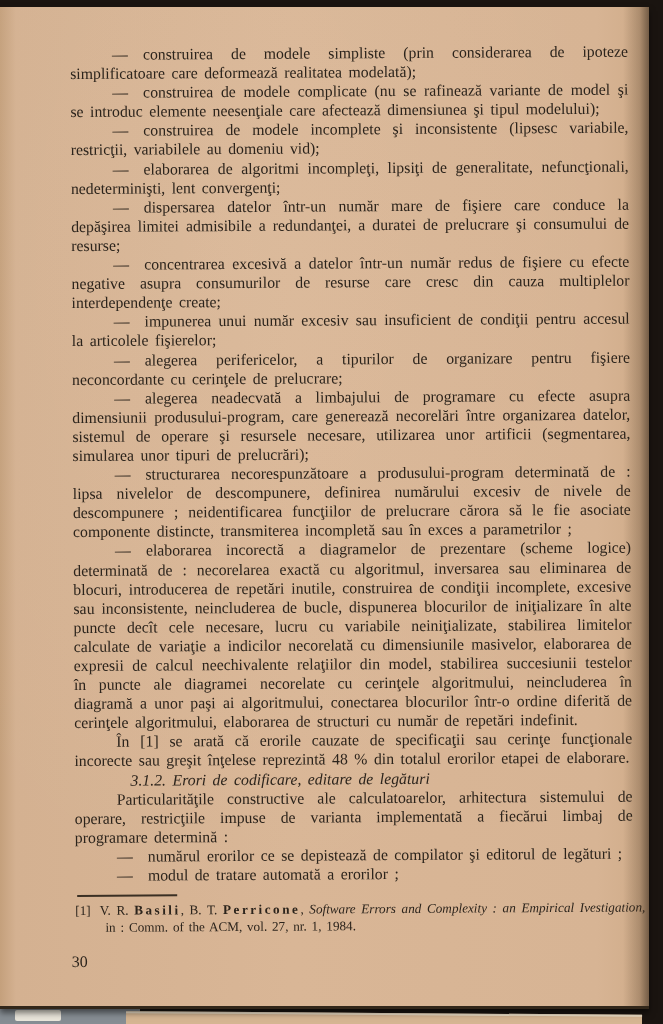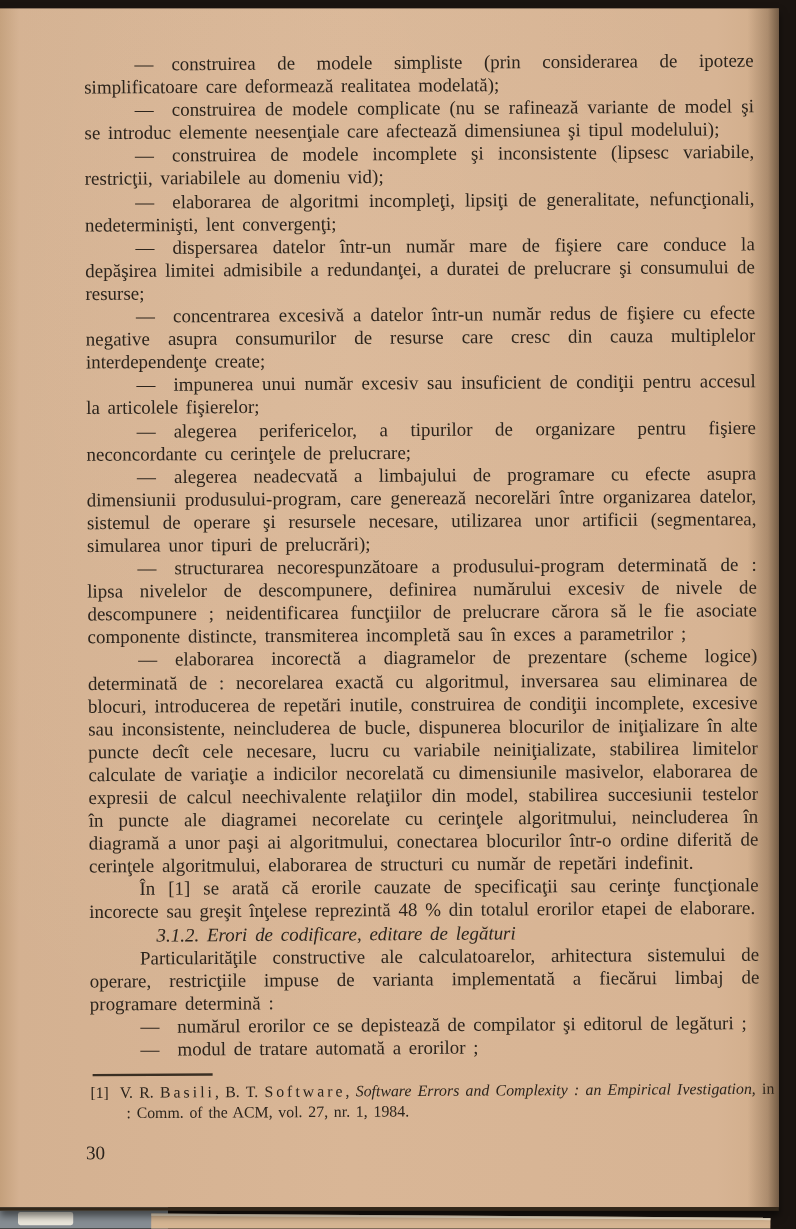--- a/index.html
+++ b/index.html
@@ -84,21 +84,21 @@
   }
   p.footnote {
     font-size: 13.2px;
     line-height: 16.6px;
     width: 540px;
     padding-left: 30px;
     text-indent: -30px;
     word-spacing: 1.5px;
   }
   .fn-marker { margin-right: 9px; }
-  .fn-name { font-weight: normal; letter-spacing: 2.5px; }
+  .fn-name { font-weight: bold; letter-spacing: 2.5px; }
   .fn-italic { font-style: italic; }
   
   .pagenum {
     margin-top: 16px;
     margin-left: -4px;
     font-size: 16px;
   }
 </style>
 </head>
 <body>
@@ -128,20 +128,20 @@
 
       <p class="heading"><span>3.1.2. Erori de codificare, editare de legături</span></p>
 
       <p class="para"><span>Particularităţile constructive ale calculatoarelor, arhitectura sistemului de operare, restricţiile impuse de varianta implementată a fiecărui limbaj de programare determină :</span></p>
 
       <p class="bullet"><span class="dash">—</span><span>numărul erorilor ce se depistează de compilator şi editorul de legături ;</span></p>
       <p class="bullet"><span class="dash">—</span><span>modul de tratare automată a erorilor ;</span></p>
 
       <div class="fnrule"></div>
 
-      <p class="footnote"><span class="fn-marker">[1]</span><span>V. R. </span><span class="fn-name">Basili</span><span>, B. T. </span><span class="fn-name">Software</span><span>, </span><span class="fn-italic">Software Errors and Complexity : an Empirical Ivestigation,</span><span> in : Comm. of the ACM, vol. 27, nr. 1, 1984.</span></p>
+      <p class="footnote"><span class="fn-marker">[1]</span><span>V. R. </span><span class="fn-name">Basili</span><span>, B. T. </span><span class="fn-name">Perricone</span><span>, </span><span class="fn-italic">Software Errors and Complexity : an Empirical Ivestigation,</span><span> in : Comm. of the ACM, vol. 27, nr. 1, 1984.</span></p>
 
       <div class="pagenum">30</div>
 
     </div>
   </div>
 
 </div>
 
 </body></html>

